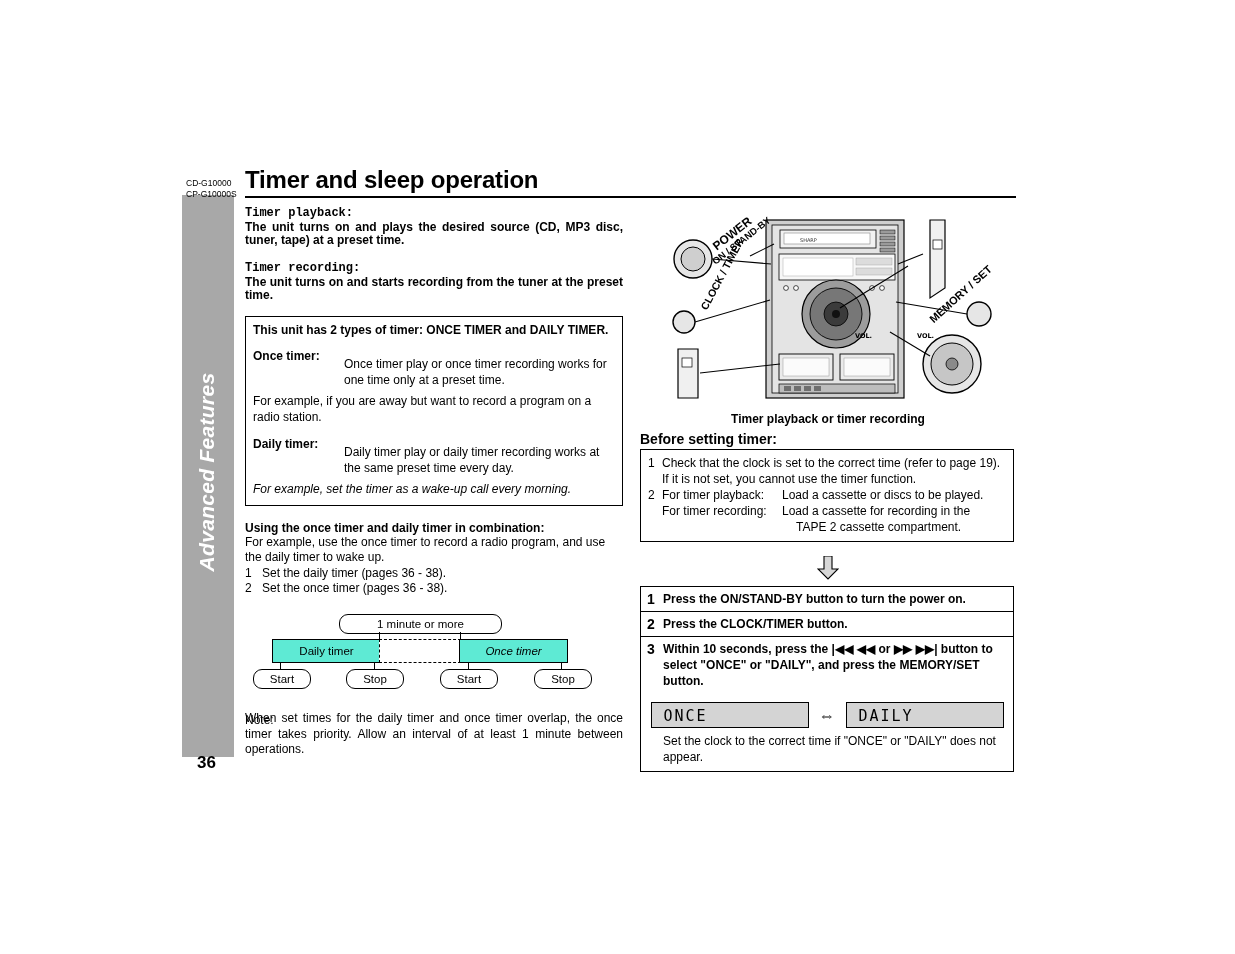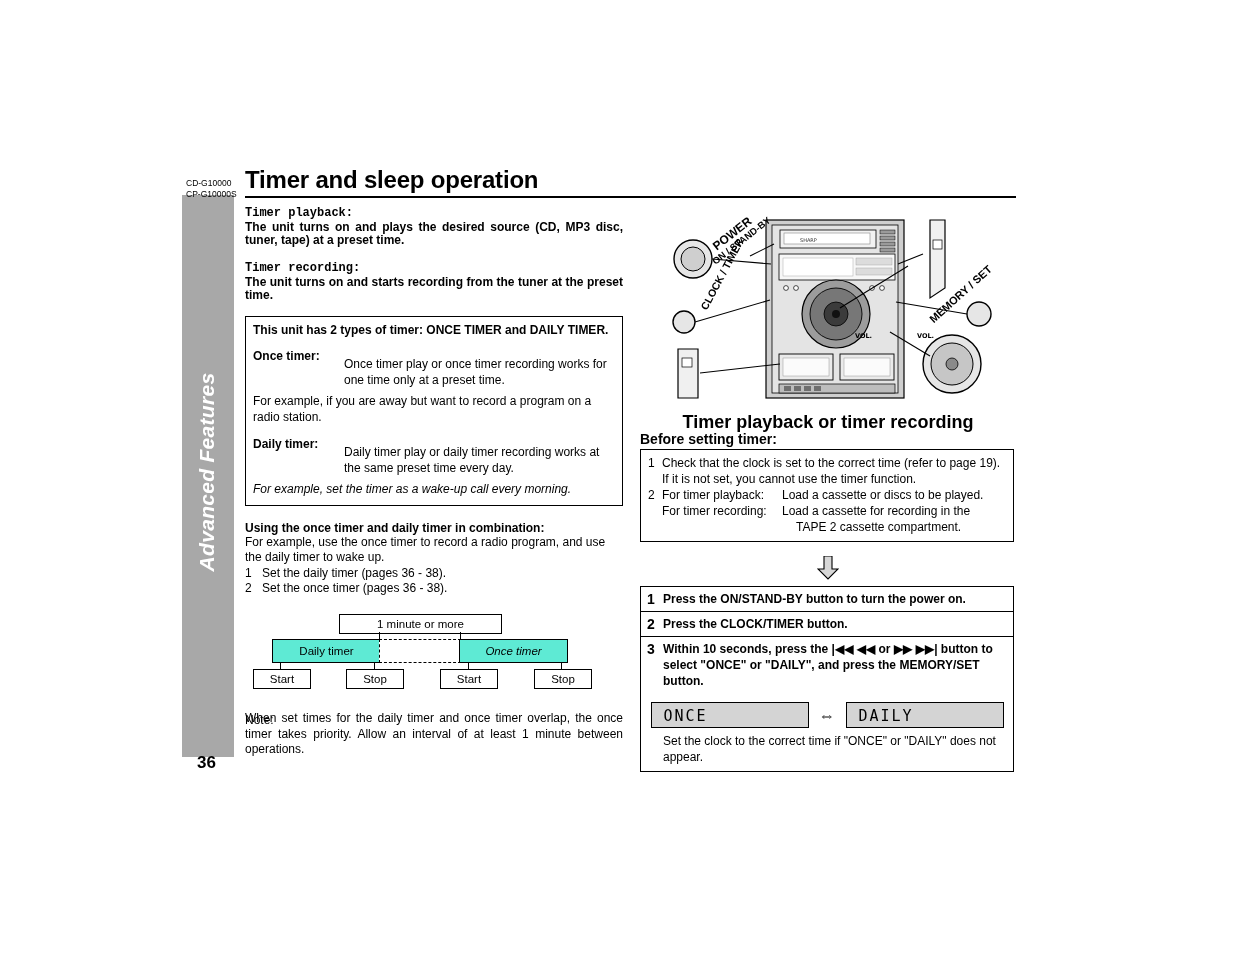--- a/index.html
+++ b/index.html
@@ -147,21 +147,21 @@
   .diagram {
     position: absolute;
     left: 258px;
     top: 606px;
     width: 355px;
     height: 84px;
   }
   .pill {
     position: absolute;
     border: 1px solid #000;
-    border-radius: 0;
+    border-radius: 9px;
     background: #ffffff;
     font-size: 11.5px;
     text-align: center;
     line-height: 18px;
     height: 18px;
   }
   .bar {
     position: absolute;
     border: 1px solid #000;
     background: #5eead4;
@@ -197,21 +197,21 @@
     font-size: 12px;
     line-height: 15.5px;
     text-align: justify;
   }
   .fig-caption {
     position: absolute;
     left: 640px;
     top: 412px;
     width: 376px;
     text-align: center;
-    font-size: 18px;
+    font-size: 12px;
     font-weight: bold;
   }
   .before-head {
     position: absolute;
     left: 640px;
     top: 431px;
     font-size: 14px;
     font-weight: bold;
   }
   .before-box {

